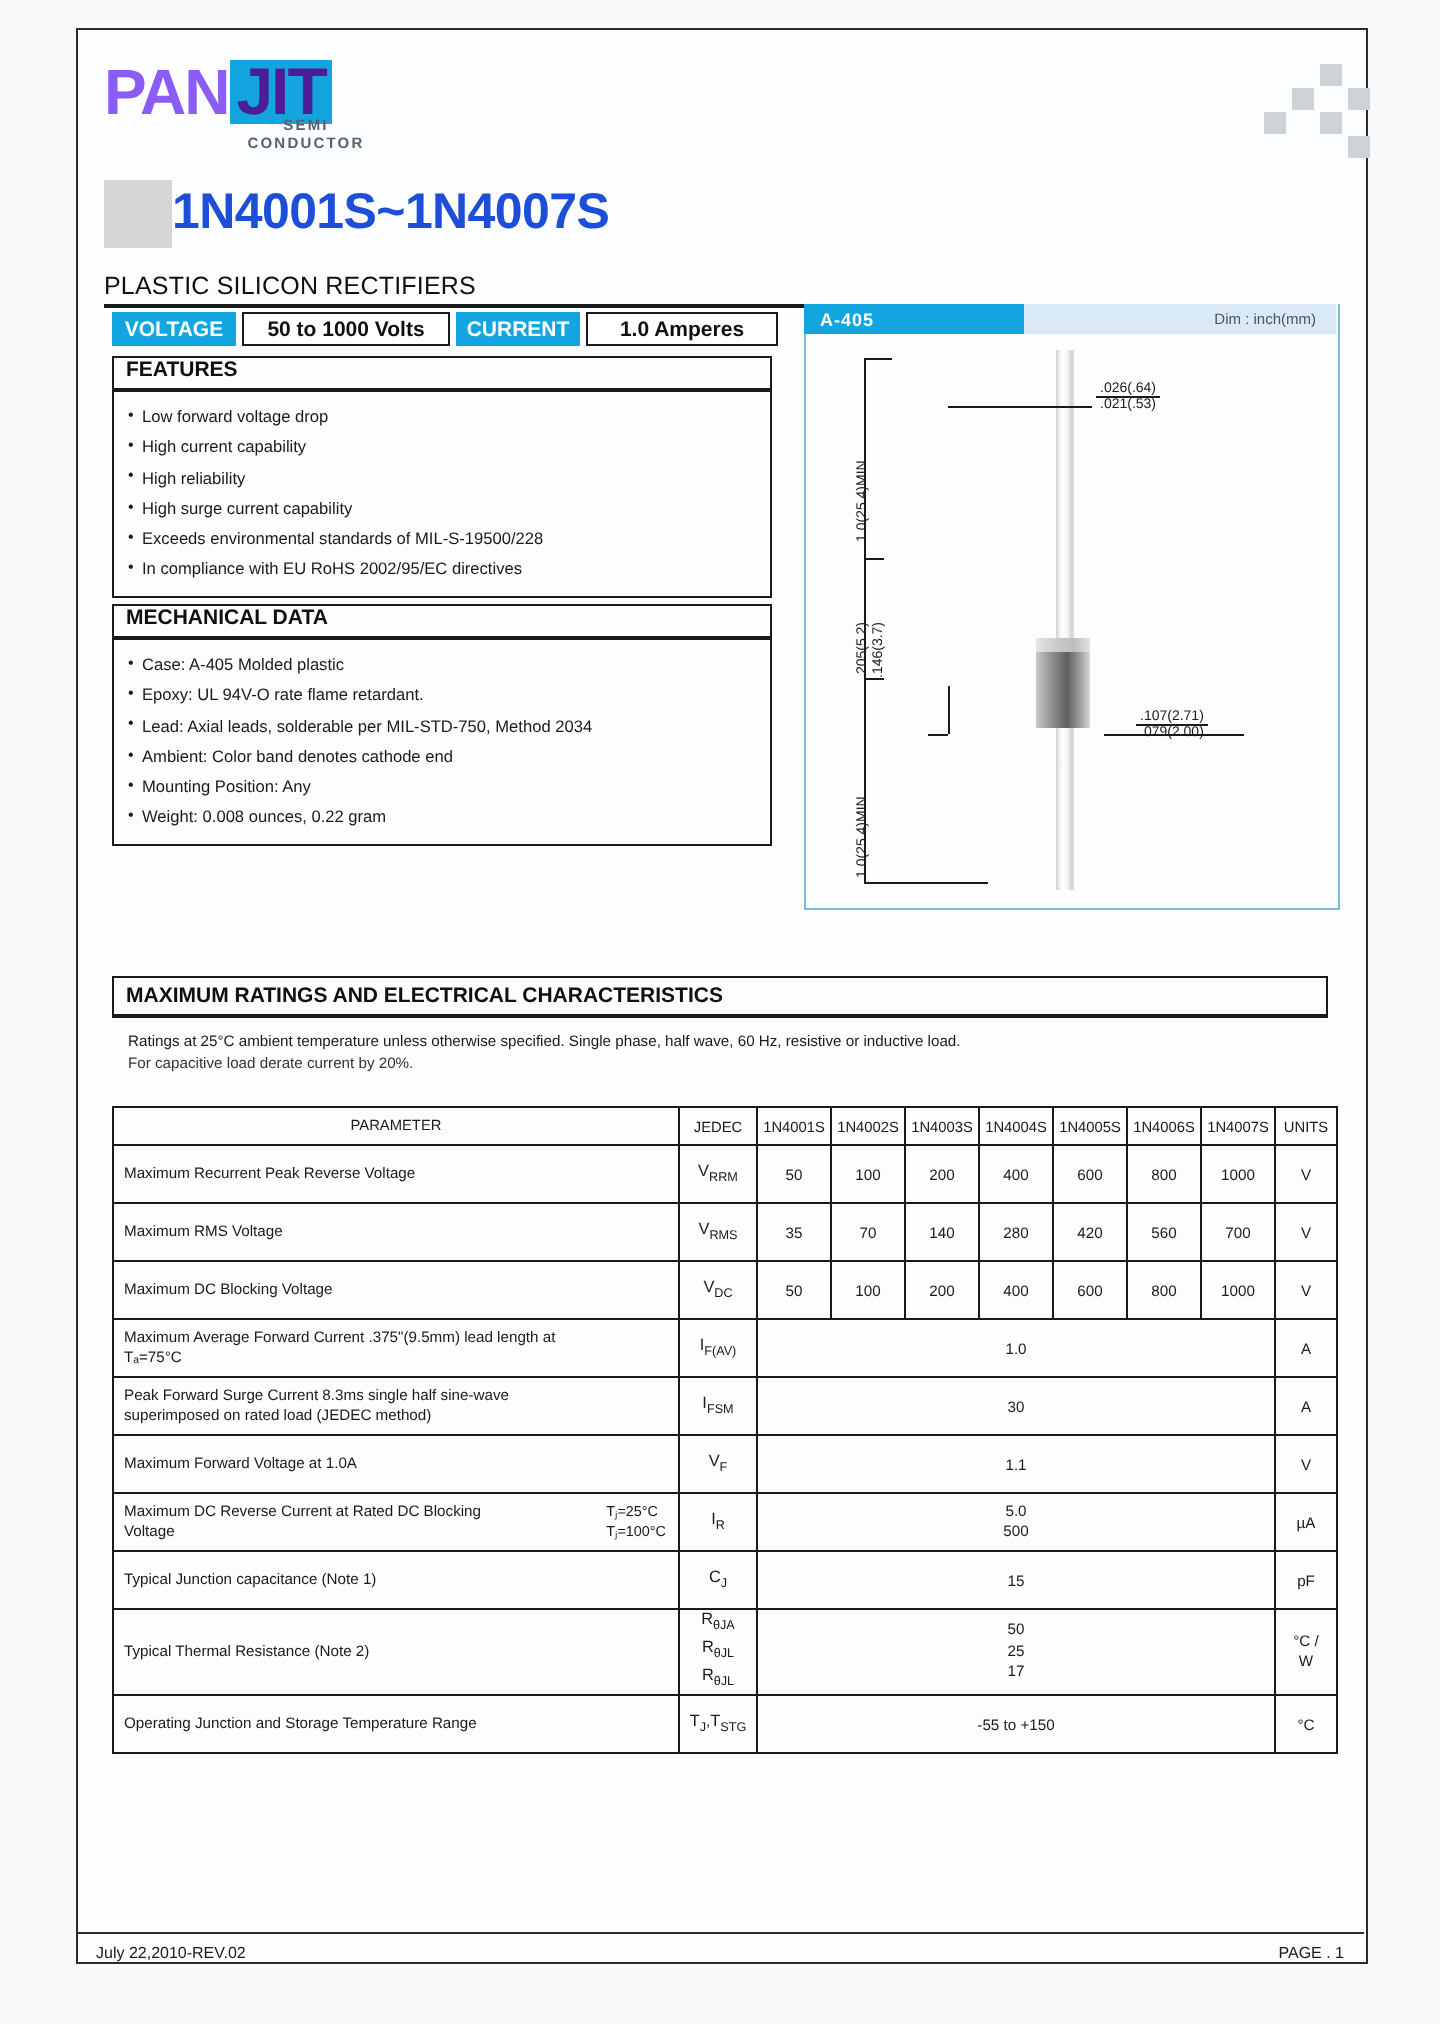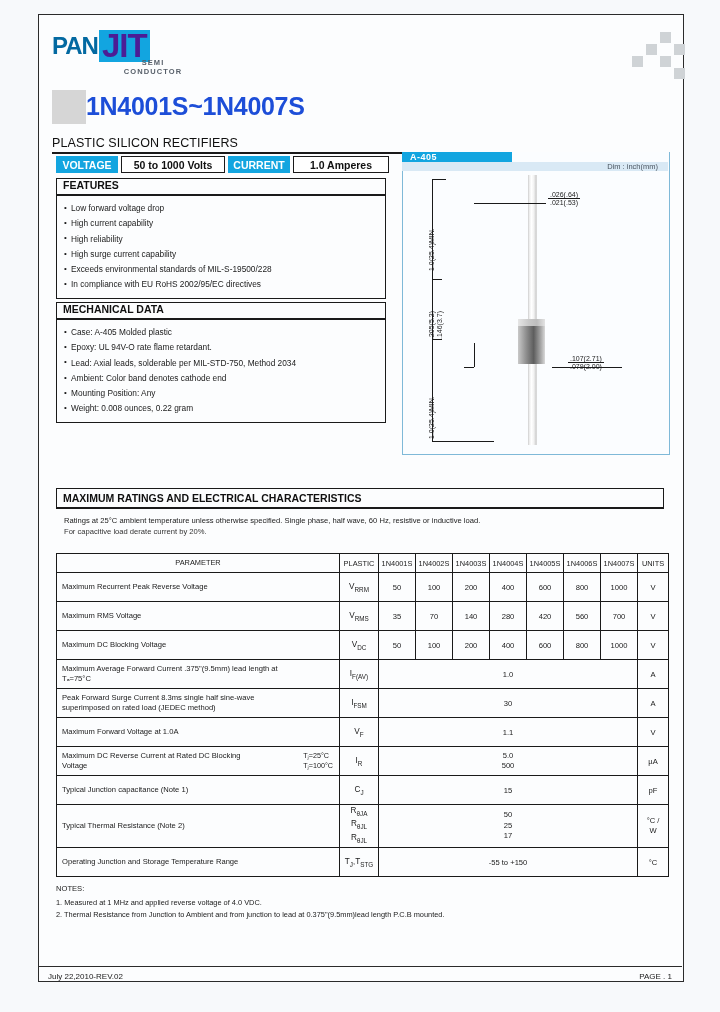--- a/index.html
+++ b/index.html
@@ -16,21 +16,21 @@
   
   .frame{
     position:absolute;left:38px;top:14px;width:644px;height:966px;
     border:1px solid #2b2b2b;
     background:#fcfdfe;
   }
 
   
   .logo{position:absolute;left:52px;top:30px;height:34px;display:flex;align-items:flex-start;}
   .logo-pan{
-    font-size:24px;font-weight:bold;letter-spacing:-1px;color:#0369a1;
+    font-size:32px;font-weight:bold;letter-spacing:-1px;color:#8b5cf6;
     font-family:"Liberation Sans", sans-serif;line-height:32px;text-align:center;
   }
   .logo-jit{
     background:#12a5e0;color:#4c1d95;font-size:33px;font-weight:bold;
     letter-spacing:-1px;line-height:32px;padding:0 3px;margin-left:1px;
   }
   .logo-sub{
     position:absolute;left:108px;top:36px;
     font-size:7.5px;color:#58606a;letter-spacing:1.1px;line-height:9px;
     text-align:center;width:90px;font-weight:bold;margin-top:22px;
@@ -66,21 +66,21 @@
   }
   .bdg-cyan{background:#12a5e0;color:#ffffff;}
   .bdg-white{background:#ffffff;color:#101010;border:1.4px solid #1a1a1a;}
   .bdg-gap{width:3px;}
 
   
   .drawbox{
     position:absolute;left:402px;top:152px;width:266px;height:302px;
     border:1px solid #7fb9d8;border-top:none;background:#fbfdff;
   }
-  .drawhdr{position:absolute;left:402px;top:152px;width:266px;height:15px;display:flex;flex-direction:column;}
+  .drawhdr{position:absolute;left:402px;top:152px;width:266px;height:15px;display:flex;}
   .drawhdr-cyan{
     width:110px;height:15px;background:#12a5e0;color:#fff;
     font-size:9px;font-weight:bold;display:flex;align-items:center;padding-left:8px;box-sizing:border-box;
     letter-spacing:0.5px;
   }
   .drawhdr-lite{
     flex:1;height:15px;background:#d9e9f5;color:#4a5560;
     font-size:7.5px;display:flex;align-items:center;justify-content:flex-end;padding-right:10px;box-sizing:border-box;
   }
 
@@ -276,21 +276,21 @@
     <div class="rat-hdr">MAXIMUM RATINGS AND ELECTRICAL CHARACTERISTICS</div>
     <div class="rat-rule"></div>
     <div class="rat-note">Ratings at 25°C ambient temperature unless otherwise specified.  Single phase, half wave, 60 Hz, resistive or inductive load.</div>
     <div class="rat-note2">For capacitive load derate current by 20%.</div>
   </div>
 
   <table class="spec">
     <tbody>
         <tr class="hdr-row">
       <td class="c-param">PARAMETER</td>
-      <td class="c-sym">PLASTIC</td>
+      <td class="c-sym">JEDEC</td>
       <td class="c-v">1N4001S</td>
       <td class="c-v">1N4002S</td>
       <td class="c-v">1N4003S</td>
       <td class="c-v">1N4004S</td>
       <td class="c-v">1N4005S</td>
       <td class="c-v">1N4006S</td>
       <td class="c-v">1N4007S</td>
       <td class="c-unit">UNITS</td>
     </tr>
 
@@ -404,23 +404,18 @@
 
     <tr class="tall">
       <td class="c-param">Operating Junction and Storage Temperature Range</td>
       <td class="c-sym"><span class="sym">T</span><sub>J</sub>,<span class="sym">T</span><sub>STG</sub></td>
       <td class="c-v" colspan="7" style="text-align:center;">-55 to +150</td>
       <td class="c-unit">°C</td>
     </tr>
   </tbody>
     </table>
 
-  <div class="notes">
-    <div class="notes-t">NOTES:</div>
-    <div class="note-l">1. Measured at 1 MHz and applied reverse voltage of 4.0 VDC.</div>
-    <div class="note-l" style="padding-top:2px;">2. Thermal Resistance from Junction to Ambient and from junction to lead at 0.375"(9.5mm)lead  length P.C.B mounted.</div>
-  </div>
 
   <div class="foot-rule"></div>
   <div class="foot-l">July 22,2010-REV.02</div>
   <div class="foot-r">PAGE . 1</div>
 
 </div>
 
 </body></html>

